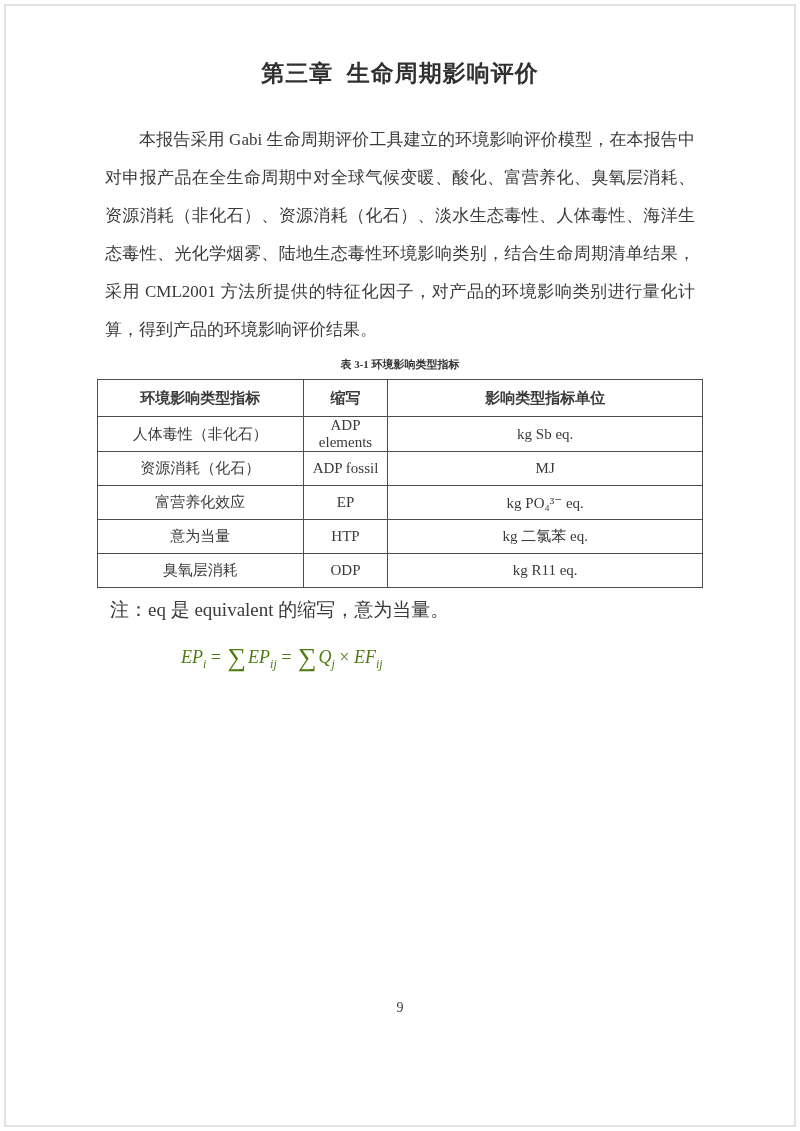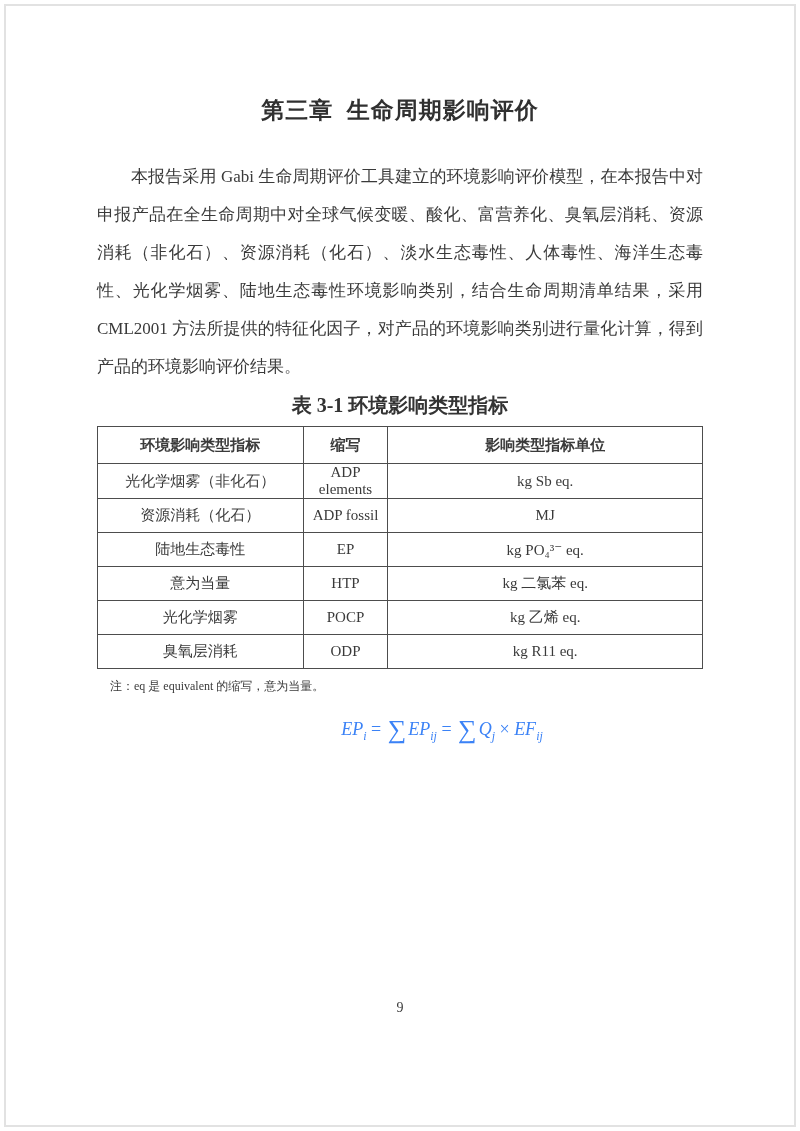--- a/index.html
+++ b/index.html
@@ -15,42 +15,42 @@
     font-family: "Liberation Serif", "DejaVu Serif", serif;
     color: #3a3a3a;
   }
   .sheet-border {
     position: absolute;
     inset: 4px;
     border: 2px solid #e2e2e2;
     pointer-events: none;
   }
   .content {
-    padding: 95px 97px 0 97px;
+    padding: 58px 97px 0 97px;
   }
   .chapter-title {
     margin: 0 0 32px 0;
     text-align: center;
     font-size: 23px;
     font-weight: bold;
     color: #303030;
     white-space: pre-wrap;
     letter-spacing: 1px;
   }
   .intro-paragraph {
-    margin: 0;
+    margin: 8px;
     font-size: 17px;
     line-height: 38px;
     text-align: justify;
     text-indent: 2em;
   }
   .table-caption {
     margin: 6px 0 7px 0;
     text-align: center;
-    font-size: 20px;
+    font-size: 11px;
     font-weight: bold;
     color: #333333;
   }
   table.impact-table {
     width: 100%;
     border-collapse: collapse;
     table-layout: fixed;
   }
   .impact-table col.c1 { width: 34%; }
   .impact-table col.c2 { width: 14%; }
@@ -67,33 +67,32 @@
   .impact-table th {
     height: 36px;
     font-weight: bold;
   }
   .impact-table td {
     height: 33px;
     font-weight: normal;
   }
   .table-note {
     margin: 9px 0 0 13px;
-    font-size: 12px;
+    font-size: 19px;
     color: #3a3a3a;
   }
   .formula-intro {
     margin: 46px 0 0 0;
     text-indent: 1.3em;
     font-size: 17px;
   }
   .formula {
     margin: 20px 0 0 84px;
     font-size: 18px;
-    color: #3b82f6;
-    text-align: center;
+    color: #4d7c0f;
   }
   .f-var { font-style: italic; }
   .f-op  { font-style: normal; }
   .f-sum {
     font-style: normal;
     font-size: 26px;
     vertical-align: -3px;
     margin: 0 2px;
   }
   .formula sub {
@@ -132,43 +131,38 @@
     </colgroup>
     <thead>
       <tr>
         <th>环境影响类型指标</th>
         <th>缩写</th>
         <th>影响类型指标单位</th>
       </tr>
     </thead>
     <tbody>
         <tr>
-          <td>光化学烟雾（非化石）</td>
+          <td>人体毒性（非化石）</td>
           <td>ADP elements</td>
           <td>kg Sb eq.</td>
         </tr>
         <tr>
           <td>资源消耗（化石）</td>
           <td>ADP fossil</td>
           <td>MJ</td>
         </tr>
         <tr>
-          <td>陆地生态毒性</td>
+          <td>富营养化效应</td>
           <td>EP</td>
           <td>kg PO₄³⁻ eq.</td>
         </tr>
         <tr>
           <td>意为当量</td>
           <td>HTP</td>
           <td>kg 二氯苯 eq.</td>
-        </tr>
-        <tr>
-          <td>光化学烟雾</td>
-          <td>POCP</td>
-          <td>kg 乙烯 eq.</td>
         </tr>
         <tr>
           <td>臭氧层消耗</td>
           <td>ODP</td>
           <td>kg R11 eq.</td>
         </tr>
       </tbody>
   </table>
 
   <div class="table-note">注：eq 是 equivalent 的缩写，意为当量。</div>

